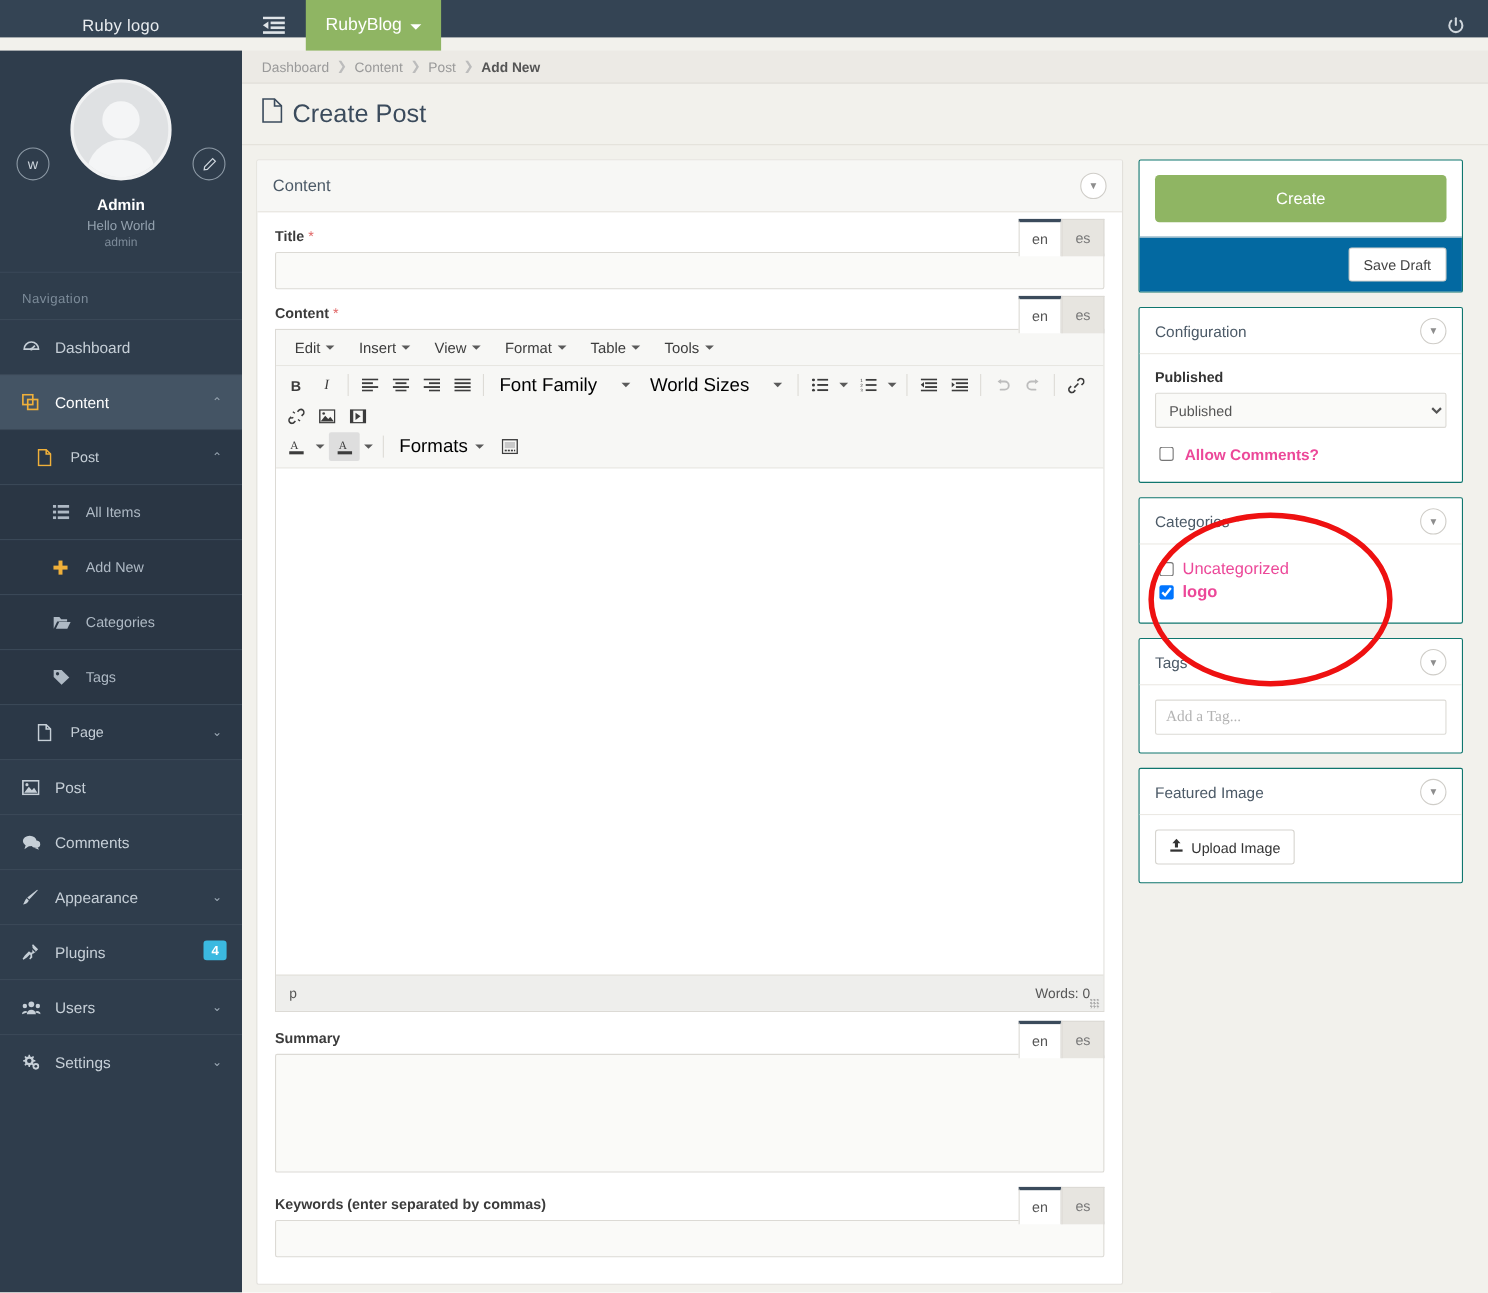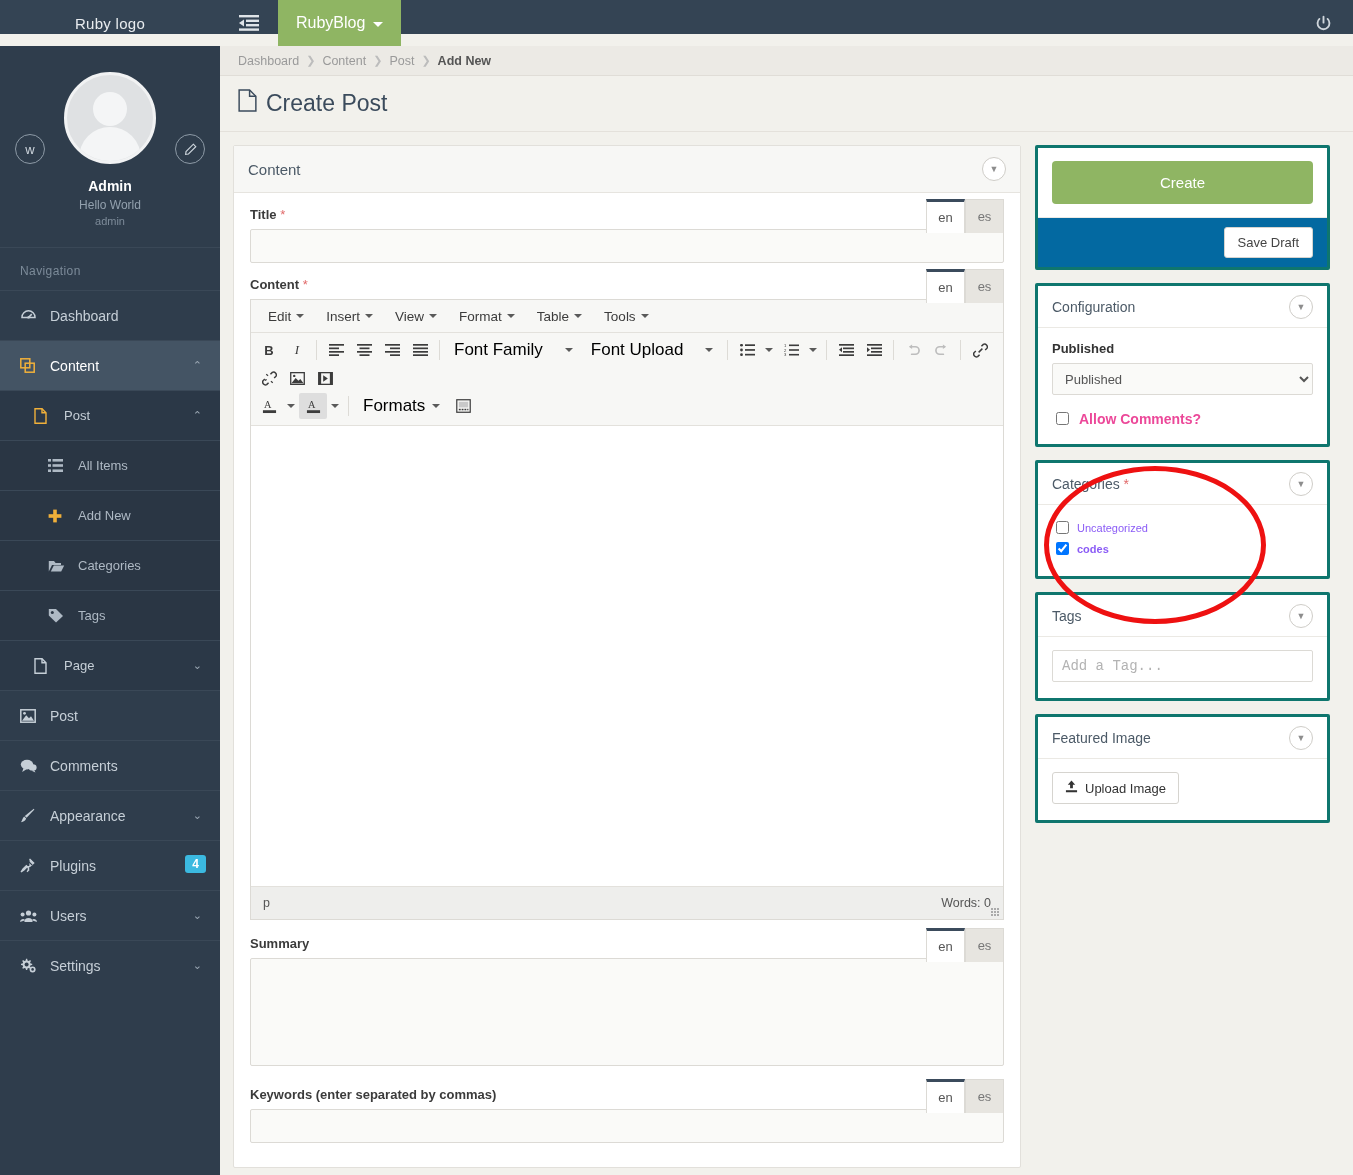--- a/index.html
+++ b/index.html
@@ -191,21 +191,21 @@
   }
   #resize-grip{
     position:absolute; right:3px; bottom:2px; width:9px;height:9px;
     background:
       radial-gradient(circle at 1px 1px,#aaa 1px,transparent 1px) 0 0/3px 3px;
     cursor:nwse-resize;
   }
 
   
   #right-col{ width:295px; display:flex; flex-direction:column; gap:13px; }
-  .panel{ background:#fff; border:3px solid #0f766e; border-radius:2px; }
+  .panel{ background:#fff; border:1px solid #0f766e; border-radius:2px; }
   .panel-head{
     height:42px; display:flex; align-items:center; padding:0 14px;
     position:relative; border-bottom:1px solid #ebe9e4;
   }
   .panel-head .t{ font-size:14px; color:#4c5a67; }
   .panel-body{ padding:13px 14px 16px; }
   #create-btn{
     display:block; width:100%; height:43px; background:#8fb563; color:#fff;
     border:none; border-radius:4px; font-size:15px; font-family:inherit;
     cursor:pointer;
@@ -222,25 +222,25 @@
   }
   .sublabel{ font-size:13px;font-weight:bold;color:#333;margin-bottom:7px; }
   .sel{
     width:100%; height:32px; border:1px solid #dcdad5; background:#fafaf8;
     border-radius:2px; font-size:13px; font-family:inherit; color:#555;
     padding:0 8px;
   }
   .cb-row{ display:flex; align-items:center; gap:7px; margin-top:14px; }
   .cb-row .lbl{ font-size:14px;font-weight:bold;color:#ec4899; }
   .cat-row{ display:flex; align-items:center; gap:5px; margin-bottom:2px; }
-  .cat-row .lbl{ font-size:11px; color:#8b5cf6; }
+  .cat-row .lbl{ font-size:15px; color:#ec4899; }
   .cat-row.checked .lbl{ font-weight:bold; }
   #tag-input{
     width:100%;height:32px;border:1px solid #dcdad5;background:#fff;
-    border-radius:2px;padding:0 9px;font-size:14px;font-family:Liberation Mono, monospace;
+    border-radius:2px;padding:0 9px;font-size:14px;font-family:Liberation Serif, serif;
     outline:none;color:#a16207;
   }
   #tag-input::placeholder{ color:#b3b3b3; }
   #upload-btn{
     background:#fff;border:1px solid #d6d4cf;border-radius:3px;
     padding:7px 12px;font-size:13px;font-family:inherit;color:#333;
     display:inline-flex;align-items:center;gap:7px;cursor:pointer;
   }
 
   
@@ -573,21 +573,21 @@
                       <rect y="10.3" width="15" height="1.7" fill="#3c3c3c"></rect>
                   </svg>
                 </div>
                 <div class="tsep"></div>
 
                 <div class="tlabel">
                   <span>Font Family</span>
                   <span class="dn"></span>
                 </div>
                 <div class="tlabel">
-                  <span>Font Upload</span>
+                  <span>World Sizes</span>
                   <span class="dn"></span>
                 </div>
                 <div class="tsep"></div>
 
                 <div class="tbtn">
                   <svg width="15" height="12" viewBox="0 0 15 12">
                     <circle cx="1.5" cy="1.2" r="1.4" fill="#3c3c3c"></circle>
                       <rect x="5" y="0.3" width="10" height="1.7" fill="#3c3c3c"></rect>
                     <circle cx="1.5" cy="6" r="1.4" fill="#3c3c3c"></circle>
                       <rect x="5" y="5.1" width="10" height="1.7" fill="#3c3c3c"></rect>
@@ -780,21 +780,21 @@
           </span>
           <span class="collapse-btn">▼</span>
         </div>
         <div class="panel-body" id="cat-list">
             <div class="cat-row">
               <input type="checkbox" style="">
               <span class="lbl">Uncategorized</span>
             </div>
             <div class="cat-row checked">
               <input type="checkbox" checked="" style="">
-              <span class="lbl">codes</span>
+              <span class="lbl">logo</span>
             </div>
           </div>
       </div>
 
       <div class="panel">
         <div class="panel-head">
           <span class="t">Tags</span>
           <span class="collapse-btn">▼</span>
         </div>
         <div class="panel-body">

